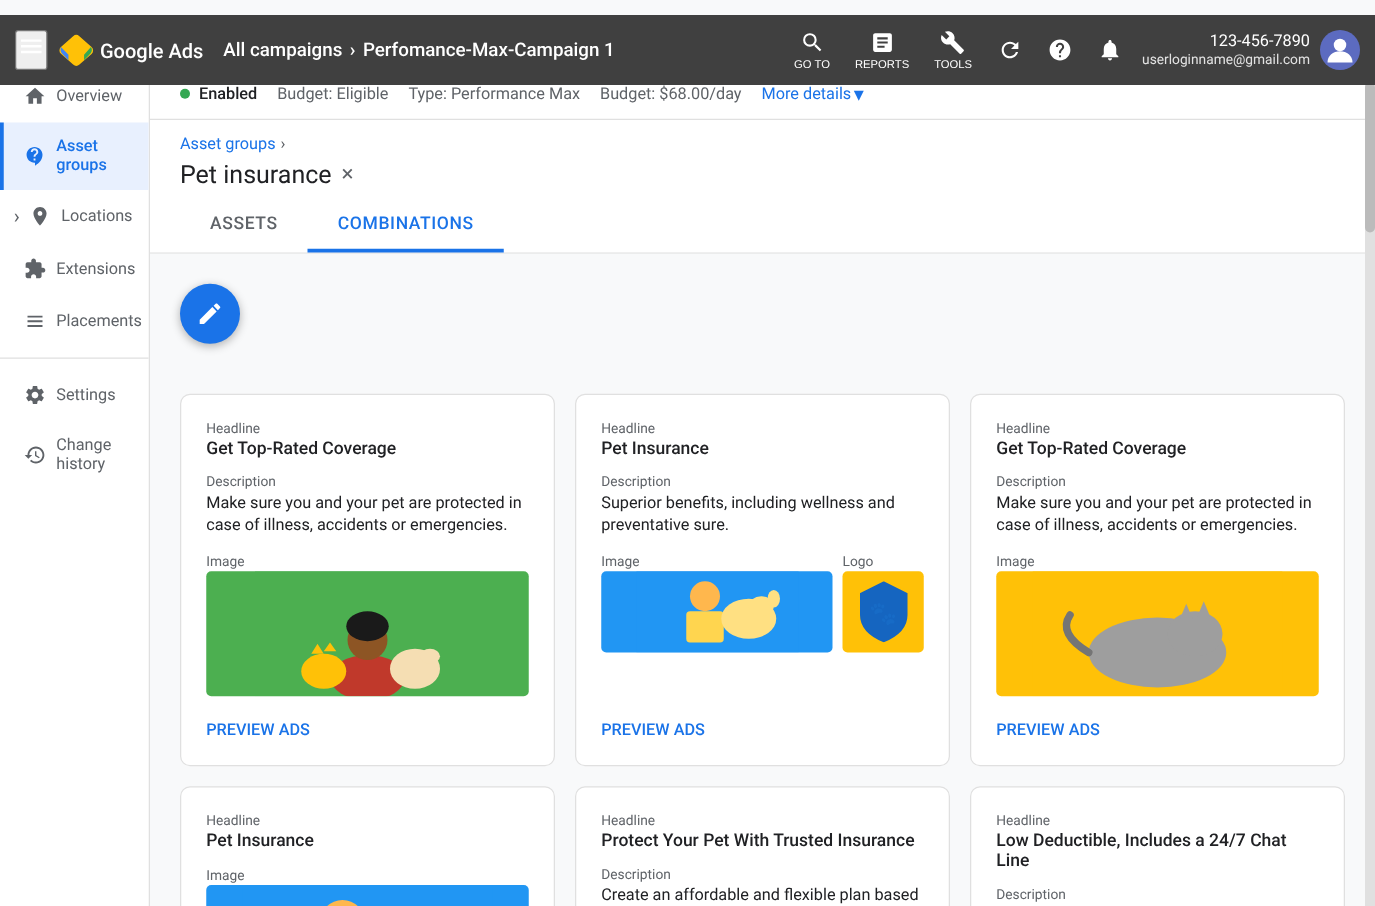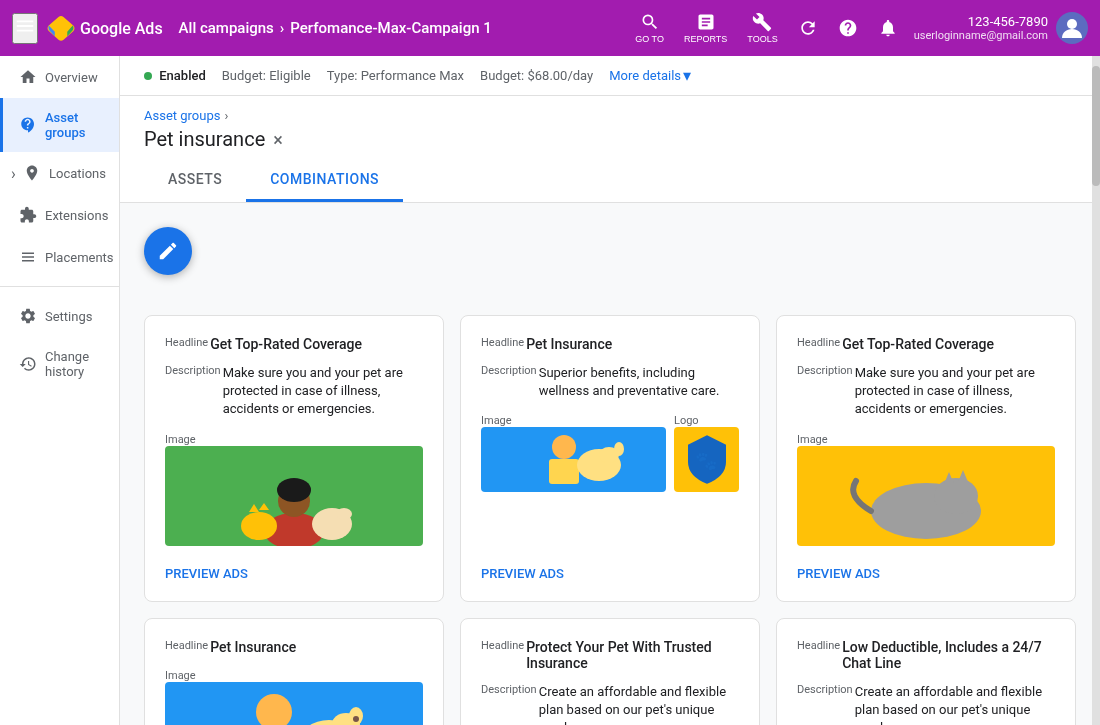--- a/index.html
+++ b/index.html
@@ -1,21 +1,21 @@
 <!DOCTYPE html>
 <html><head>
   <meta charset="utf-8">
   <style>
     * { box-sizing: border-box; margin: 0; padding: 0; }
     body { font-family: 'Google Sans', Roboto, Arial, sans-serif; font-size: 13px; background: #f8f9fa; color: #202124; }
 
     
     .top-nav {
-      display: flex; align-items: center; background: #a21caf; height: 56px; padding: 0 12px;
-      position: fixed; top: 0; left: 0; right: 0; z-index: 100; justify-content: space-between;
+      display: flex; align-items: center; background: #404040; height: 56px; padding: 0 12px;
+      position: fixed; top: 12px; left: 0; right: 0; z-index: 100; justify-content: space-between;
     }
     .nav-hamburger { color: white; margin-right: 8px; cursor: pointer; font-size: 20px; }
     .google-ads-logo { display: flex; align-items: center; margin-right: 16px; }
     .logo-text { color: white; font-size: 16px; font-weight: 500; margin-left: 4px; }
     .campaign-breadcrumb { color: rgba(255,255,255,0.85); font-size: 13px; display: flex; align-items: center; }
     .campaign-breadcrumb span { color: white; font-size: 15px; font-weight: 500; }
     .breadcrumb-arrow { color: rgba(255,255,255,0.7); margin: 0 6px; font-size: 16px; }
     .nav-spacer { flex: 1; }
     .nav-icons { display: flex; align-items: center; gap: 4px; }
     .nav-icon-btn { color: white; background: none; border: none; cursor: pointer; padding: 8px; border-radius: 50%; display: flex; flex-direction: column; align-items: center; font-size: 9px; gap: 2px; }
@@ -89,21 +89,21 @@
     .combinations-title { font-size: 22px; font-weight: 400; color: #202124; }
 
     
     .cards-grid { display: grid; grid-template-columns: repeat(3, 1fr); gap: 16px; }
     .combo-card {
       background: white; border: 1px solid #e0e0e0; border-radius: 8px;
       padding: 20px; display: flex; flex-direction: column; gap: 12px; cursor: pointer;
     }
     .card-label { font-size: 11px; color: #5f6368; font-weight: 400; }
     .card-value { font-size: 14px; color: #202124; font-weight: 500; }
-    .card-section { display: flex; flex-direction: row; gap: 2px; }
+    .card-section { display: flex; flex-direction: column; gap: 2px; }
     .card-section-text { font-size: 13px; color: #202124; line-height: 1.4; }
 
     
     .card-images { display: flex; gap: 8px; align-items: flex-start; }
     .card-image-block { flex: 1; }
     .card-image-label { font-size: 11px; color: #5f6368; margin-bottom: 4px; }
     .img-placeholder {
       width: 100%; border-radius: 4px; overflow: hidden;
     }
 
@@ -323,21 +323,21 @@
           <div class="preview-ads-link">PREVIEW ADS</div>
         </div>
 
         <div class="combo-card">
           <div class="card-section">
             <span class="card-label">Headline</span>
             <span class="card-value">Pet Insurance</span>
           </div>
           <div class="card-section">
             <span class="card-label">Description</span>
-            <span class="card-section-text">Superior benefits, including wellness and preventative care.</span>
+            <span class="card-section-text">Superior benefits, including wellness and preventative sure.</span>
           </div>
           <div class="card-images">
             <div class="card-image-block">
               <span class="card-image-label">Image</span>
               <div class="img-placeholder img-vet-blue">
                 <svg width="130" height="65" viewBox="0 0 130 65">
                   <rect fill="#2196f3" width="130" height="65"></rect>
 
                   <circle cx="55" cy="20" r="12" fill="#FFB74D"></circle>
                   <rect x="40" y="32" width="30" height="25" fill="#ffd54f" rx="3"></rect>

